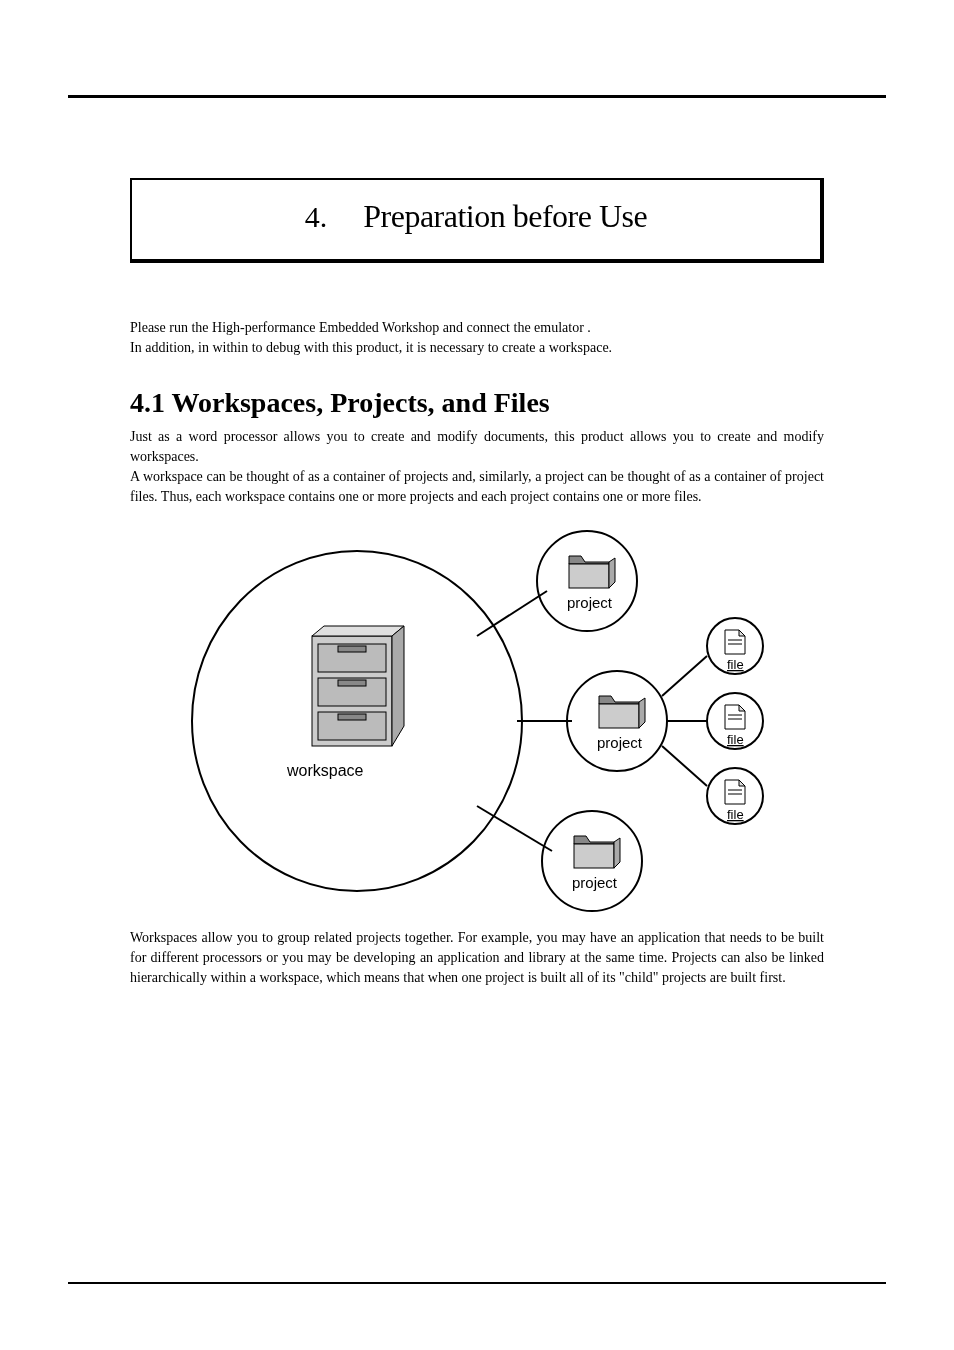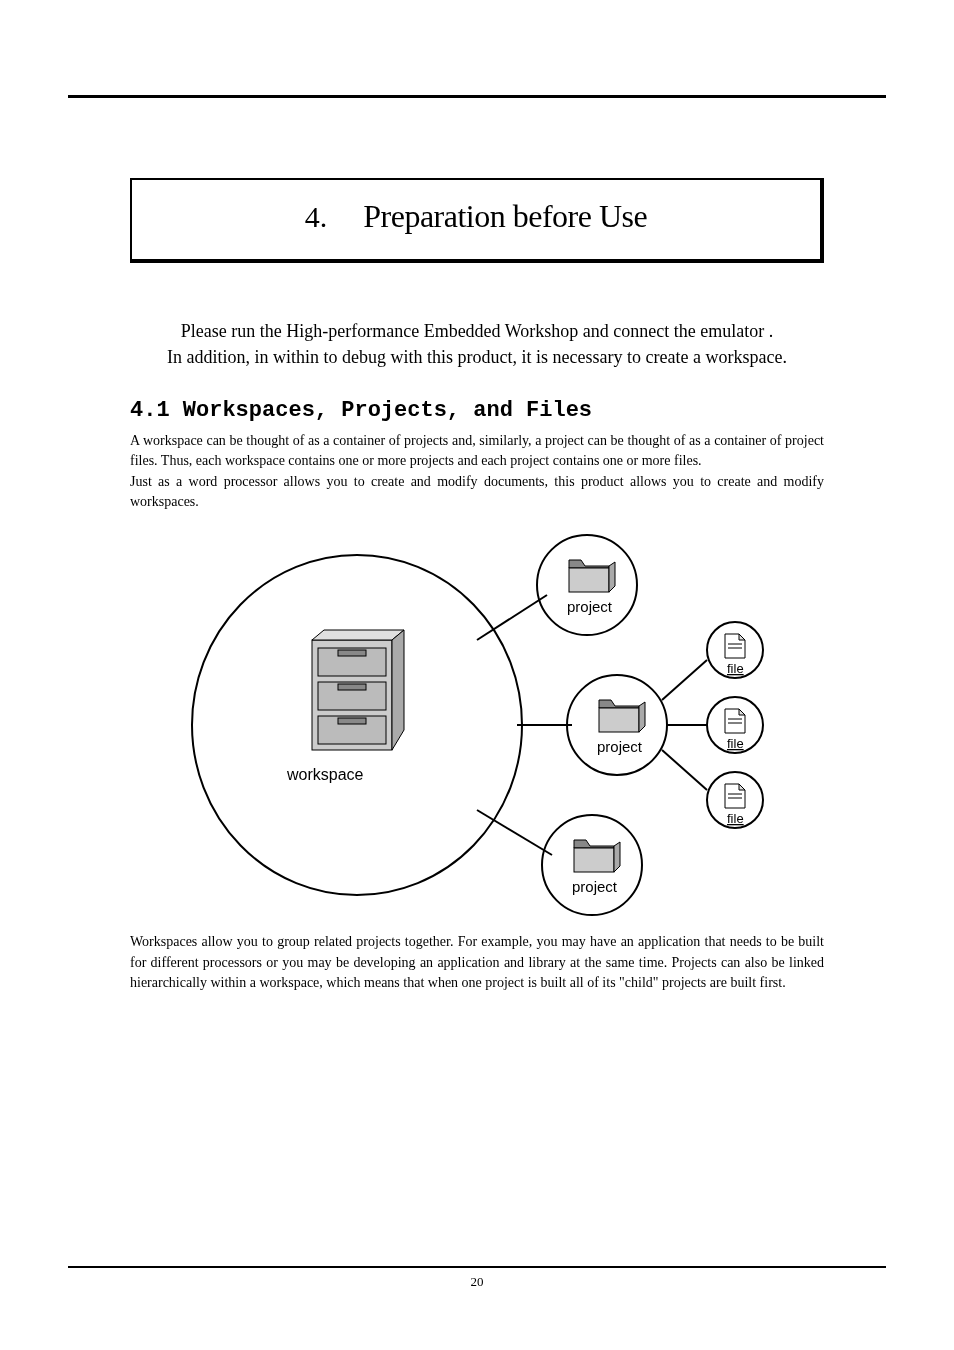--- a/index.html
+++ b/index.html
@@ -37,29 +37,28 @@
   font-weight: normal;
 }
 .chapter-title {
   font-family: "Century", "Times New Roman", serif;
   font-size: 32px;
   font-weight: normal;
   letter-spacing: -0.5px;
 }
 .intro-text {
   margin: 0 62px 28px 62px;
-  font-size: 18px;
+  font-size: 14px;
   line-height: 1.45;
-  text-align: center;
 }
 .section-heading {
   margin: 0 62px 8px 62px;
-  font-size: 22px;
+  font-size: 28px;
   font-weight: bold;
-  font-family: Liberation Mono, monospace;
+  font-family: Liberation Serif, serif;
 }
 .body-para {
   margin: 0 62px 0 62px;
   font-size: 14px;
   line-height: 1.45;
   text-align: justify;
 }
 .body-para + .body-para { }
 .diagram {
   display: block;
@@ -94,22 +93,22 @@
     <span class="chapter-title">Preparation before Use</span>
   </div>
 
   <div class="intro-text">
     <div>Please run the High-performance Embedded Workshop and connect the emulator .</div>
     <div>In addition, in within to debug with this product, it is necessary to create a workspace.</div>
   </div>
 
   <div class="section-heading">4.1 Workspaces, Projects, and Files</div>
 
+  <div class="body-para">Just as a word processor allows you to create and modify documents, this product allows you to create and modify workspaces.</div>
   <div class="body-para">A workspace can be thought of as a container of projects and, similarly, a project can be thought of as a container of project files. Thus, each workspace contains one or more projects and each project contains one or more files.</div>
-  <div class="body-para">Just as a word processor allows you to create and modify documents, this product allows you to create and modify workspaces.</div>
 
   <svg class="diagram" viewBox="0 0 600 390">
 
     <ellipse cx="180" cy="195" rx="165" ry="170" fill="none" stroke="#000" stroke-width="2"></ellipse>
 
     <g transform="translate(135,100)">
       <rect x="0" y="10" width="80" height="110" fill="#ccc" stroke="#000"></rect>
       <polygon points="0,10 12,0 92,0 80,10" fill="#e0e0e0" stroke="#000"></polygon>
       <polygon points="80,10 92,0 92,100 80,120" fill="#aaa" stroke="#000"></polygon>
 
@@ -180,15 +179,14 @@
       <line x1="5" y1="12" x2="19" y2="12" stroke="#000"></line>
       <line x1="5" y1="16" x2="19" y2="16" stroke="#000"></line>
     </g>
     <text x="550" y="293" font-family="Arial, sans-serif" font-size="13" text-decoration="underline">file</text>
   </svg>
 
   <div class="body-para">Workspaces allow you to group related projects together. For example, you may have an application that needs to be built for different processors or you may be developing an application and library at the same time. Projects can also be linked hierarchically within a workspace, which means that when one project is built all of its "child" projects are built first.</div>
 
   <div class="footer-area">
     <div class="bottom-rule"></div>
-    <div class="page-number">20</div>
   </div>
 </div>
 
 </body></html>

